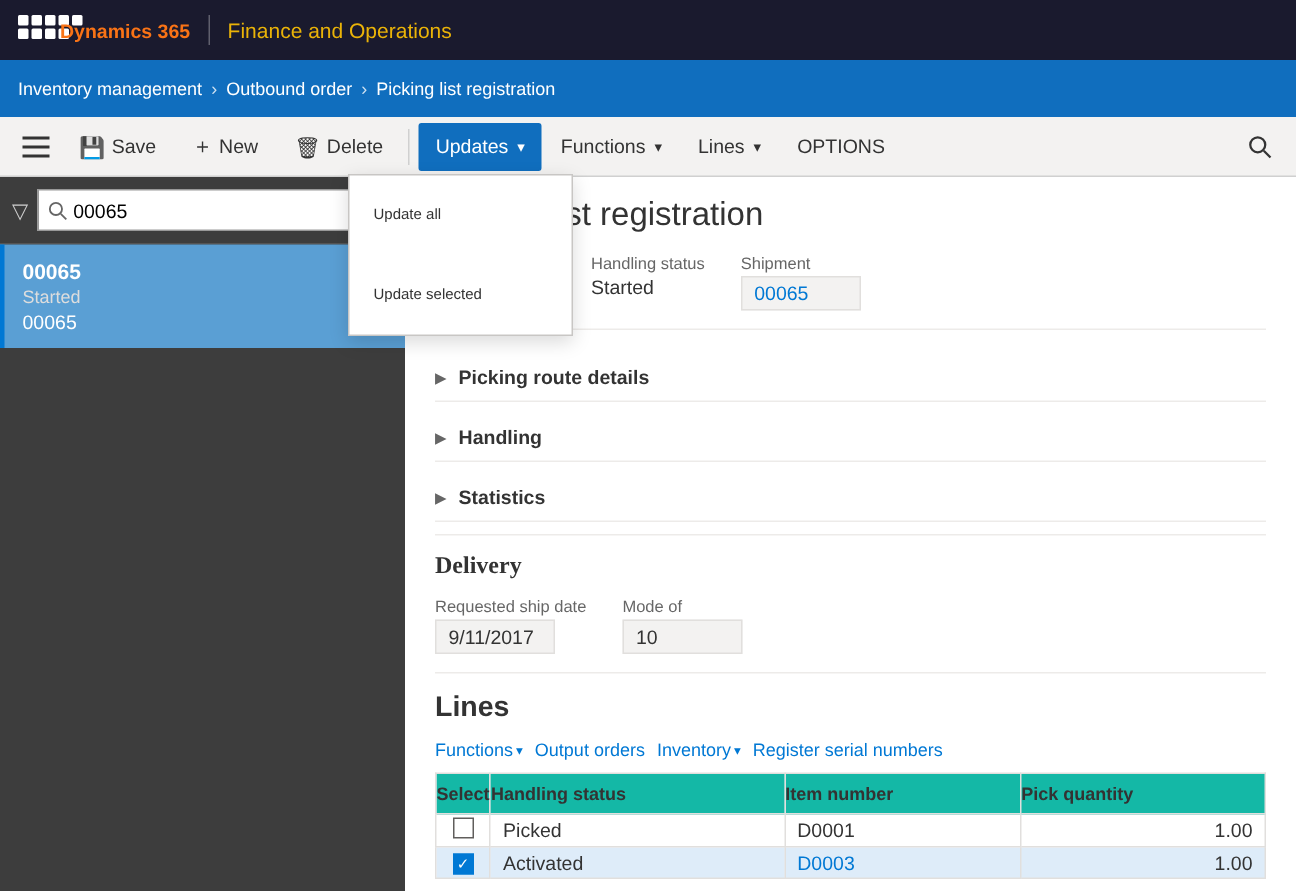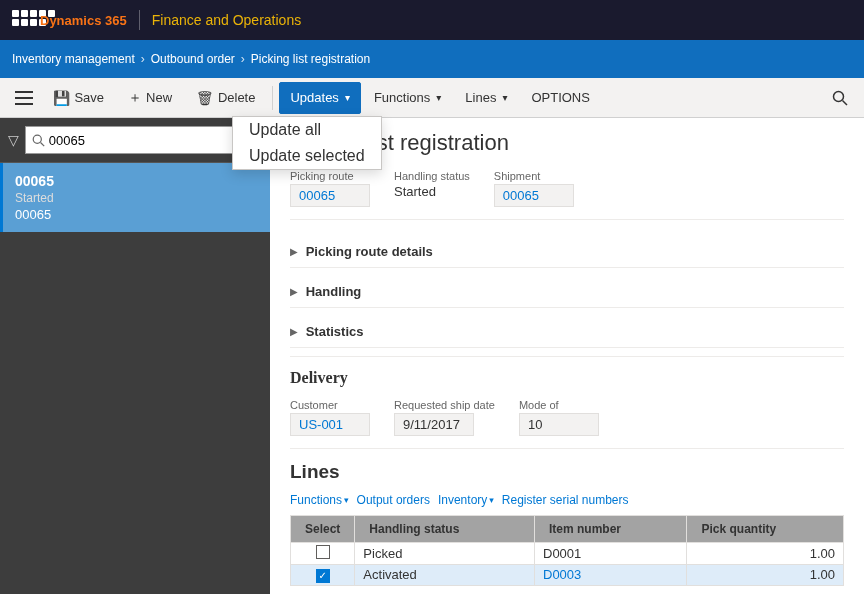--- a/index.html
+++ b/index.html
@@ -91,22 +91,22 @@
       position: absolute;
       top: 38px;
       left: 232px;
       background: white;
       border: 1px solid #c8c6c4;
       box-shadow: 0 4px 12px rgba(0,0,0,0.15);
       z-index: 100;
       min-width: 150px;
     }
     .dropdown-item {
-      padding: 4px 16px;
-      font-size: 16px;
+      padding: 21px 16px;
+      font-size: 10px;
       color: #333;
       cursor: pointer;
     }
 
     
     .main-layout {
       display: flex;
       height: calc(594px - 40px - 28px - 40px);
     }
 
@@ -248,23 +248,23 @@
     }
     .lines-btn .chevron { font-size: 9px; }
 
     
     .lines-table {
       width: 100%;
       border-collapse: collapse;
       font-size: 13px;
     }
     .lines-table th {
-      background: #a3a3a3;
+      background: #14b8a6;
       border: 1px solid #e1dfdd;
-      padding: 6px 14px;
+      padding: 6px 0;
       text-align: left;
       font-weight: 600;
       color: #333;
       font-size: 12px;
     }
     .lines-table td {
       border: 1px solid #e1dfdd;
       padding: 2px 8px;
       color: #333;
     }
@@ -413,24 +413,20 @@
     </div>
 
     <div class="section-header">
       <span class="chevron-icon">▶</span>
       <span class="section-title">Statistics</span>
     </div>
 
     <div class="delivery-section">
       <div class="delivery-title">Delivery</div>
       <div class="delivery-fields">
-        <div class="del-field">
-          <label>Customer</label>
-          <div class="value">US-001</div>
-        </div>
         <div class="del-field">
           <label>Requested ship date</label>
           <div class="value plain">9/11/2017</div>
         </div>
         <div class="del-field">
           <label>Mode of</label>
           <div class="value plain">10</div>
         </div>
       </div>
     </div>

